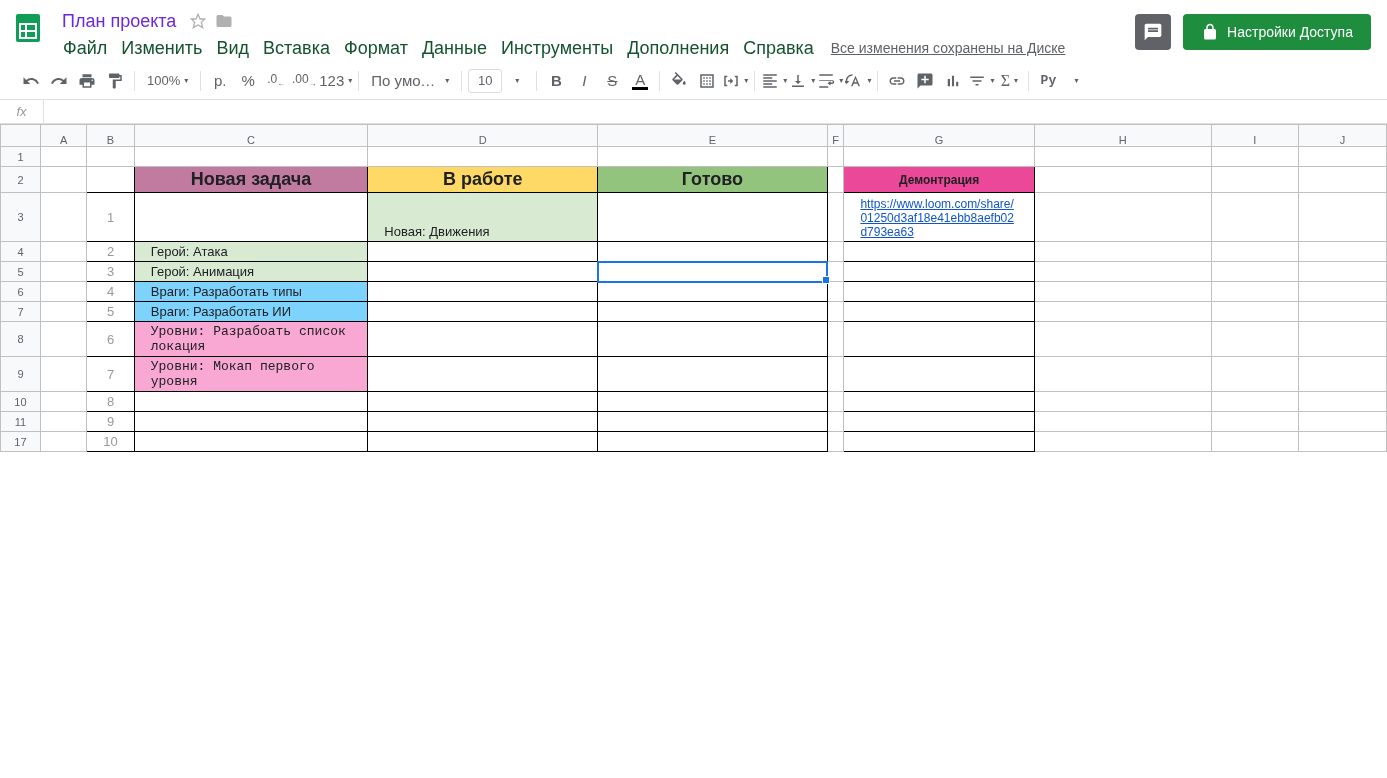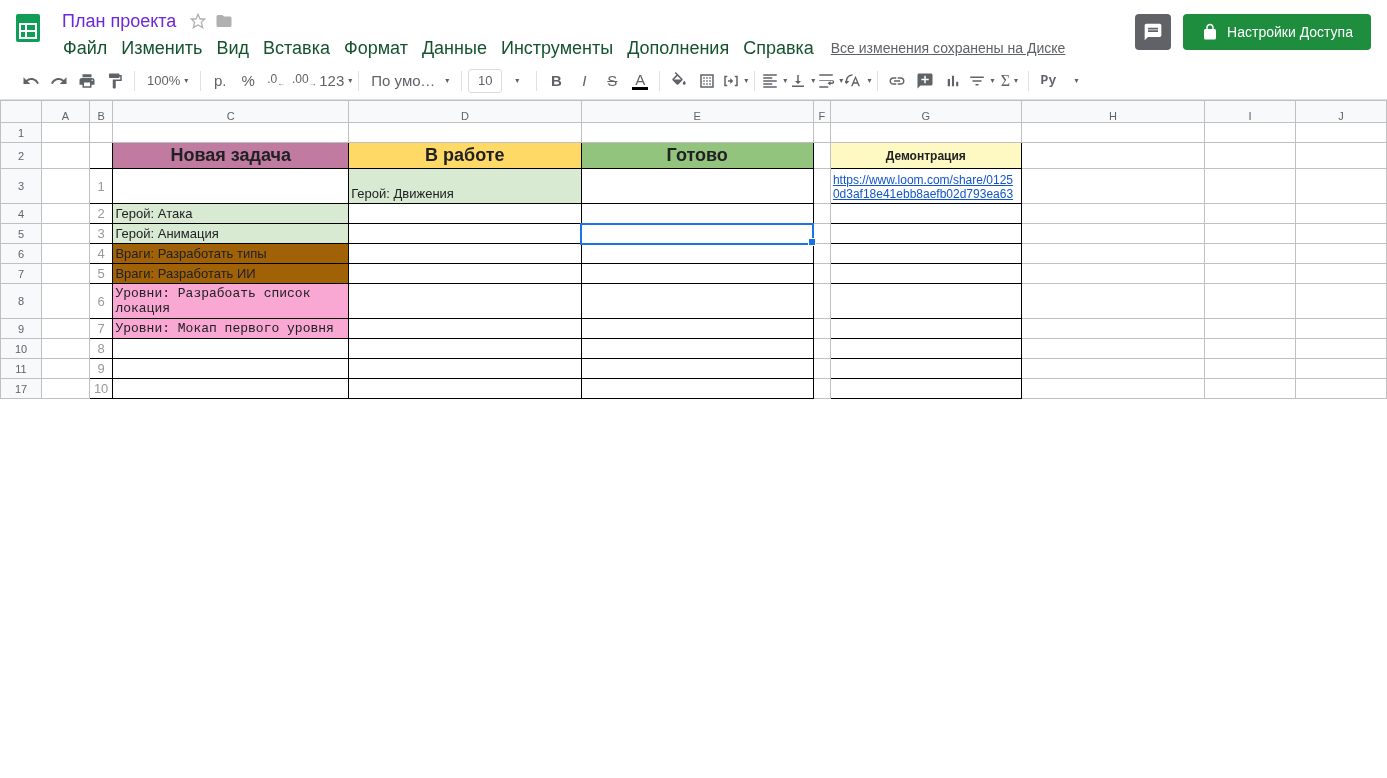--- a/index.html
+++ b/index.html
@@ -49,33 +49,33 @@
 .col-D{width:250px;}
 .col-E{width:250px;}
 .col-F{width:18px;}
 .col-G{width:202px;}
 .col-H{width:202px;}
 .col-I{width:100px;}
 .col-J{width:100px;}
 .row-tall td{height:50px;}
 .row-first td{height:10px;}
 .row-header td{height:52px;}
-.cell{padding:2px 2px;width:100%;height:100%;display:flex;align-items:flex-end;}
+.cell{padding:2px 16px;width:100%;height:100%;display:flex;align-items:flex-end;}
 .cell-center{justify-content:center;align-items:center;text-align:center;}
 .cell-idx{color:#999;justify-content:center;align-items:center;}
 .b-all{border:1px solid #000 !important;}
 .b-bottom{border-bottom:1px solid #000 !important;}
 .b-left{border-left:1px solid #000 !important;}
 .b-right{border-right:1px solid #000 !important;}
 .hdr-pink{background:#c27ba0;}
 .hdr-yellow{background:#ffd966;}
 .hdr-green{background:#93c47d;}
-.hdr-orange{background:#fef9c3;}
+.hdr-orange{background:#ec4899;}
 .bg-lightgreen{background:#d9ead3;}
-.bg-lightred{background:#a16207;}
+.bg-lightred{background:#7dd3fc;}
 .bg-lightyellow{background:#f9a8d4;font-family:Liberation Mono, monospace;}
 .hdr-cell{font-size:18px;font-weight:bold;}
 .hdr-small{font-size:12px;font-weight:bold;}
 .selected{outline:2px solid var(--selection-blue);outline-offset:-1px;position:relative;z-index:2;}
 .selected::after{content:"";position:absolute;right:-3px;bottom:-3px;width:6px;height:6px;background:var(--selection-blue);border:1px solid #fff;}
 .link{color:var(--link-blue);text-decoration:underline;word-break:break-all;font-size:12px;align-items:flex-start;padding-top:4px;}
 .rownum.sel, thead th.sel{background:#e8eaed;color:#1a73e8;}
 </style>
 </head>
 <body>
@@ -255,20 +255,24 @@
     <div class="tb-btn tb-dd">
         <span style="font-family:serif;font-size:16px">Σ</span>
       </div>
     <div class="tb-sep"></div>
     <div class="tb-btn">
         <span class="py-label">Рy</span>
       </div>
     <div class="tb-btn" style="font-size:8px">▾</div>
   </div>
 
+  <div class="formula-bar">
+    <div class="fx-label">fx</div>
+    <input class="fx-input" value="" style="">
+  </div>
 
   <div class="grid">
     <table class="sheet">
       <colgroup>
         <col style="width:44px">
           <col class="col-A">
           <col class="col-B">
           <col class="col-C">
           <col class="col-D">
           <col class="col-E">
@@ -329,21 +333,21 @@
             <td></td>
         </tr>
         <tr class="row-tall">
           <td class="rownum">3</td>
           <td></td>
           <td class="b-all">
               <div class="cell cell-idx">1</div>
             </td>
           <td class="b-all"></td>
           <td class="bg-lightgreen b-all">
-              <div class="cell">Герой: Движения</div>
+              <div class="cell">Новая: Движения</div>
             </td>
           <td class="b-all"></td>
           <td></td>
           <td class="b-all">
               <div class="cell link">https://www.loom.com/share/01250d3af18e41ebb8aefb02d793ea63</div>
             </td>
           <td></td>
             <td></td>
             <td></td>
         </tr>

